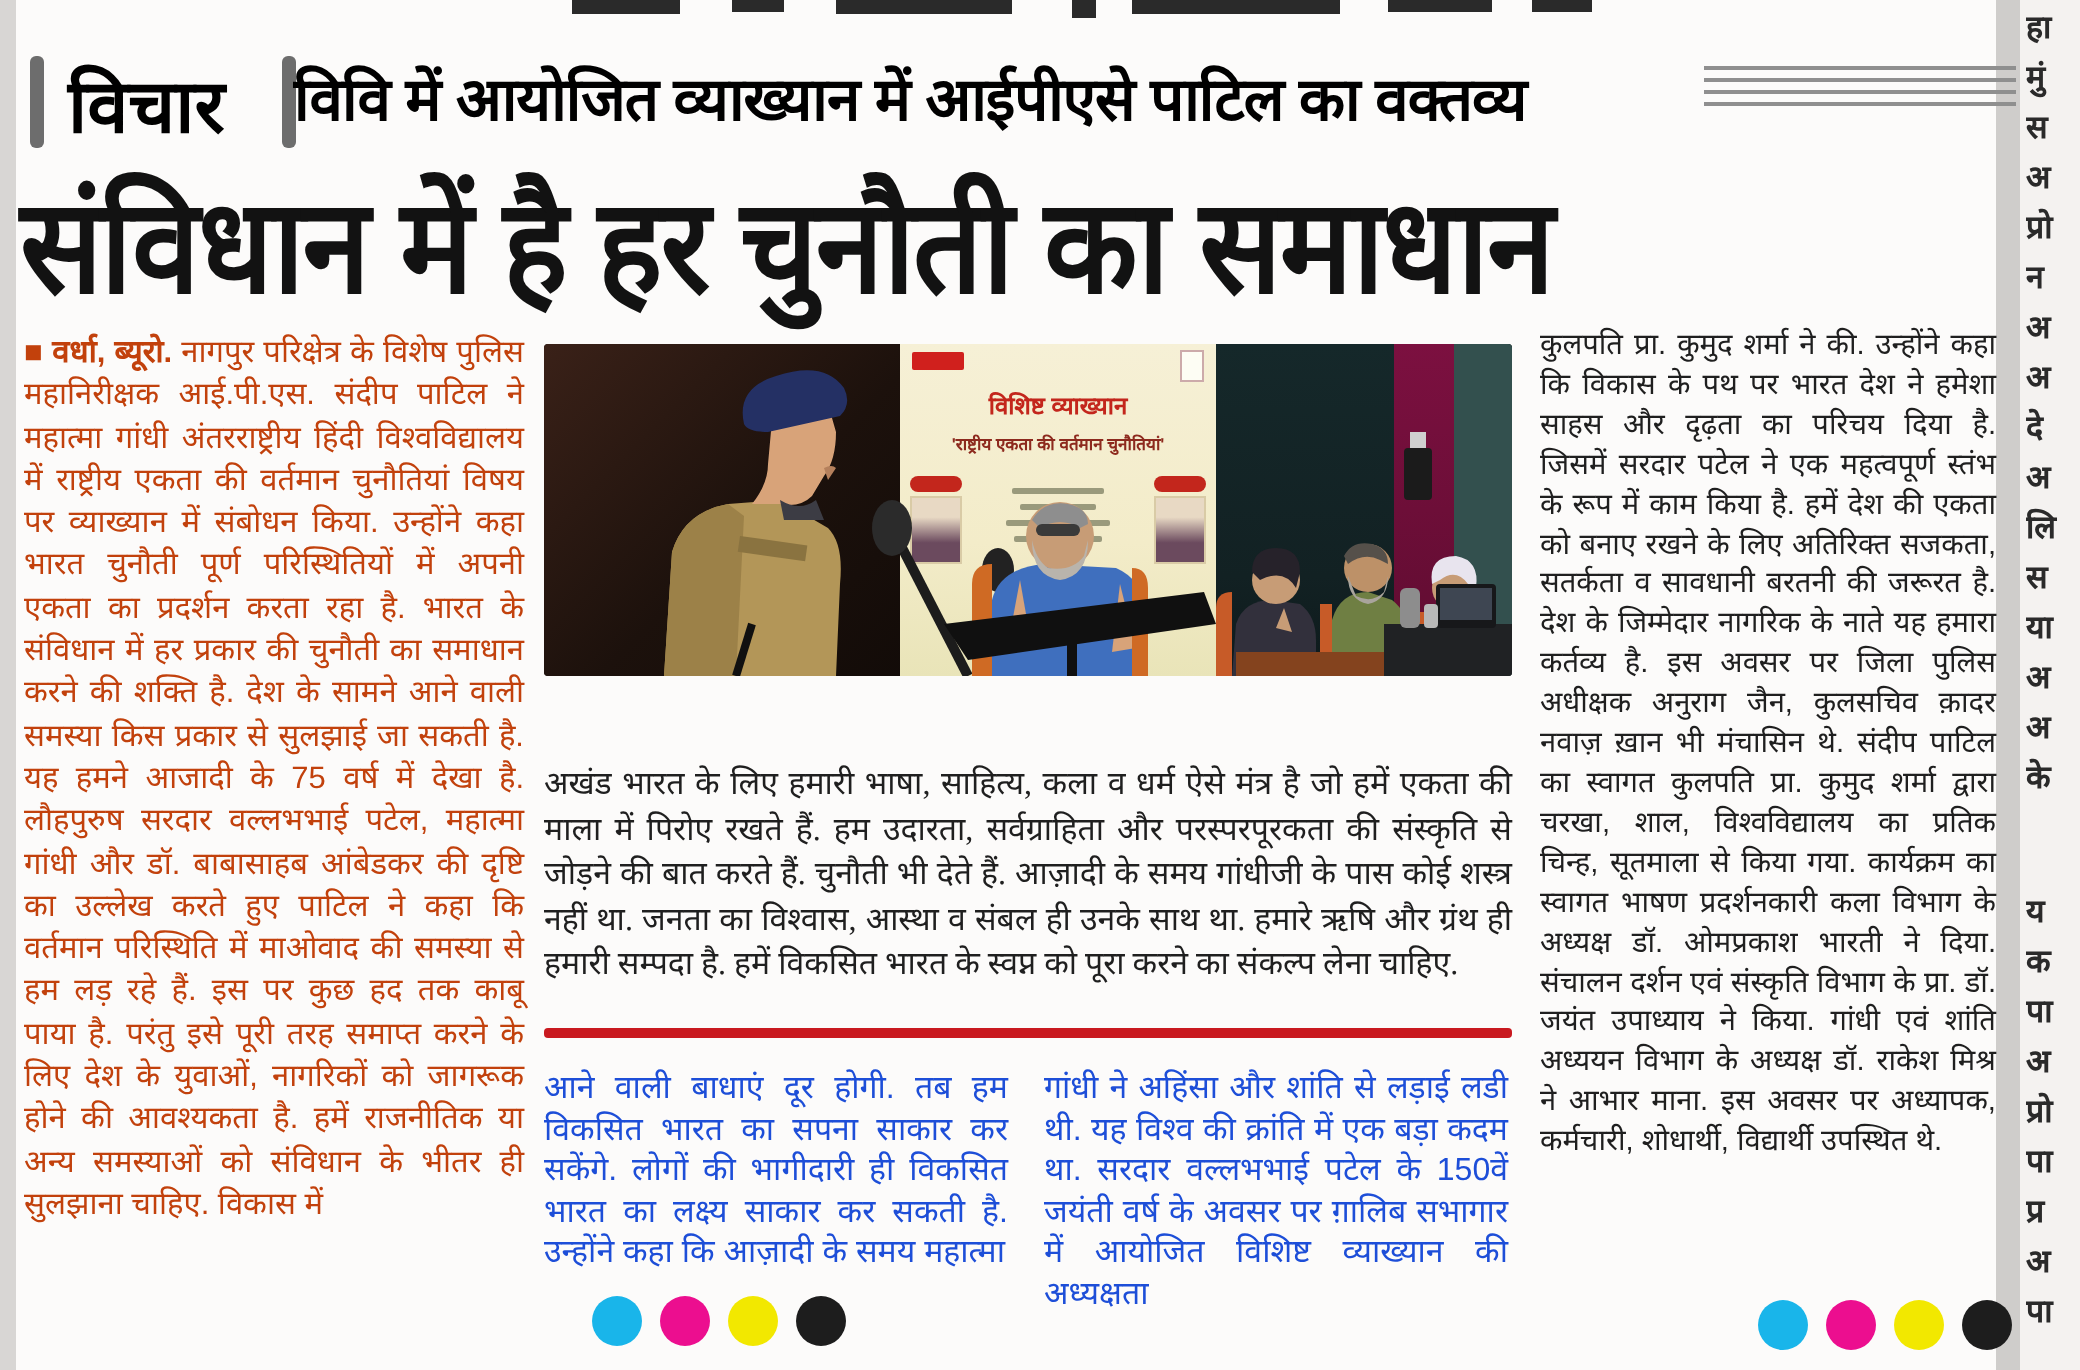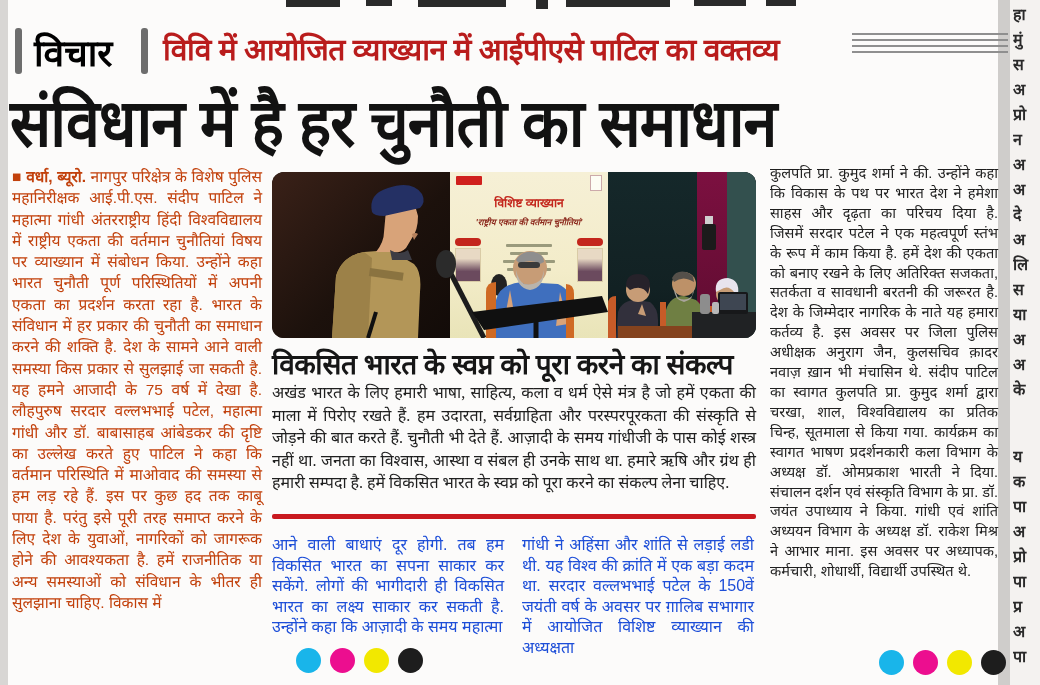--- a/index.html
+++ b/index.html
@@ -9,33 +9,33 @@
   .paper { position:absolute; left:8px; top:0; width:990px; height:685px; background:#fcfbfa; }
   .edge-gutter { position:absolute; left:998px; top:0; width:12px; height:685px; background:#cfcdcb; }
   .edge-paper { position:absolute; left:1010px; top:0; width:30px; height:685px; background:#f4f2f0; }
 
   
   .topfrag { position:absolute; background:#2a2a2a; top:0; }
 
   
   .vbar { position:absolute; width:7px; height:46px; top:28px; background:#6d6d6d; border-radius:3px; }
   .section-label { position:absolute; left:34px; top:26px; font-size:37px; font-weight:bold; color:#000000; }
-  .kicker { position:absolute; left:163px; top:28px; font-size:30px; font-weight:bold; color:#b91c1c; letter-spacing:-0.5px; }
+  .kicker { position:absolute; left:147px; top:28px; font-size:30px; font-weight:bold; color:#000000; letter-spacing:-0.5px; }
   .kicker-lines { position:absolute; left:852px; top:33px; width:156px; height:22px; }
   .kicker-lines div { height:2px; background:#8f8f8f; margin-bottom:4px; }
 
   .headline { position:absolute; left:10px; top:76px; width:992px; font-size:61px; font-weight:900; color:#121212; letter-spacing:-1px; white-space:nowrap; transform:scaleY(1.08); transform-origin:top left; }
 
   
   .col-left { position:absolute; left:12px; top:166px; width:250px; font-size:15.5px; line-height:21.3px; color:#c2410c; text-align:justify; }
   .col-left b { font-weight:bold; }
   .col-right { position:absolute; left:770px; top:164px; width:228px; font-size:14.6px; line-height:19.9px; color:#1f1f1f; text-align:justify; }
 
   .mid { position:absolute; left:272px; top:172px; width:484px; }
-  .photo { position:relative; width:484px; height:166px; background:#1b1412; overflow:hidden; border-radius:12px; }
+  .photo { position:relative; width:484px; height:166px; background:#1b1412; overflow:hidden; border-radius:2px; }
   .subhead { position:absolute; left:272px; top:344px; width:484px; font-size:28px; font-weight:bold; color:#161616; letter-spacing:-0.5px; }
   .mid-para { position:absolute; left:272px; top:382px; width:484px; font-size:16px; line-height:22.5px; color:#1f1f1f; text-align:justify;font-family:Liberation Serif, serif; }
   .red-rule { position:absolute; left:272px; top:514px; width:484px; height:5px; background:#c9191f; border-radius:2px; }
   .bcol { position:absolute; top:535px; width:232px; font-size:16px; line-height:20.6px; color:#1d4ed8; text-align:justify; }
   .bcol.a { left:272px; }
   .bcol.b { left:522px; }
 
   
   .dots { position:absolute; display:flex; gap:9px; }
   .dots.left { left:296px; top:648px; }
@@ -54,21 +54,21 @@
 
   
   .ph-left { position:absolute; left:0; top:0; width:185px; height:166px; background:linear-gradient(135deg,#3a2118 0%,#1c110c 55%,#120b08 100%); }
   .ph-banner { position:absolute; left:178px; top:0; width:158px; height:166px; background:linear-gradient(180deg,#f6f0d6 0%,#f3ecc9 60%,#e9e4b8 100%); }
   .ph-stage { position:absolute; left:336px; top:0; width:148px; height:166px; background:linear-gradient(180deg,#15282a 0%,#122123 70%,#0e1a1c 100%); }
   .ph-magenta { position:absolute; left:425px; top:0; width:30px; height:166px; background:linear-gradient(180deg,#7c1040 0%,#5e0c30 100%); }
   .ph-right-edge { position:absolute; left:455px; top:0; width:29px; height:166px; background:#33504e; }
   .banner-logo { position:absolute; left:184px; top:4px; width:26px; height:9px; background:#d0201d; border-radius:1px; }
   .banner-corner { position:absolute; left:318px; top:3px; width:12px; height:16px; background:#fdfdf4; border:1px solid #caa; }
   .banner-title { position:absolute; left:178px; top:22px; width:158px; text-align:center; font-size:12px; font-weight:bold; color:#c3261c; }
-  .banner-sub { position:absolute; left:178px; top:44px; width:158px; text-align:center; font-size:8.5px; font-weight:bold; color:#8d2a1e;font-style:italic; }
+  .banner-sub { position:absolute; left:178px; top:44px; width:158px; text-align:center; font-size:8.5px; font-weight:bold; color:#8d2a1e; }
   .banner-ribbon { position:absolute; width:26px; height:8px; background:#c3261c; border-radius:4px; top:66px; }
   .banner-port { position:absolute; width:26px; height:34px; top:76px; background:linear-gradient(180deg,#e8d9c4 30%,#6b4a5e 70%); border:1px solid #d9cba6; }
   .banner-lines { position:absolute; left:228px; top:72px; width:58px; }
   .banner-lines div { height:3px; background:#9a9a7c; margin-bottom:5px; border-radius:1px; }
   .ph-svg { position:absolute; left:0; top:0; }
 </style>
 </head>
 <body>
 
 <div class="page">
@@ -177,21 +177,20 @@
 
         <rect x="420" y="140" width="64" height="26" fill="#202224"></rect>
         <rect x="446" y="120" width="30" height="22" rx="2" fill="#17181a"></rect>
         <rect x="448" y="122" width="26" height="16" fill="#3e4652"></rect>
         <rect x="428" y="122" width="10" height="20" rx="3" fill="#8d8d8d"></rect>
         <rect x="440" y="130" width="7" height="12" rx="2" fill="#b8b8b8"></rect>
       </svg>
     </div>
   </div>
 
-  <div class="subhead">विकसित भारत के स्वप्न को पूरा करने का संकल्प</div>
   <div class="mid-para">अखंड भारत के लिए हमारी भाषा, साहित्य, कला व धर्म ऐसे मंत्र है जो हमें एकता की माला में पिरोए रखते हैं. हम उदारता, सर्वग्राहिता और परस्परपूरकता की संस्कृति से जोड़ने की बात करते हैं. चुनौती भी देते हैं. आज़ादी के समय गांधीजी के पास कोई शस्त्र नहीं था. जनता का विश्वास, आस्था व संबल ही उनके साथ था. हमारे ऋषि और ग्रंथ ही हमारी सम्पदा है. हमें विकसित भारत के स्वप्न को पूरा करने का संकल्प लेना चाहिए.</div>
   <div class="red-rule"></div>
 
   <div class="bcol a">आने वाली बाधाएं दूर होगी. तब हम विकसित भारत का सपना साकार कर सकेंगे. लोगों की भागीदारी ही विकसित भारत का लक्ष्य साकार कर सकती है. उन्होंने कहा कि आज़ादी के समय महात्मा</div>
   <div class="bcol b">गांधी ने अहिंसा और शांति से लड़ाई लडी थी. यह विश्व की क्रांति में एक बड़ा कदम था. सरदार वल्लभभाई पटेल के 150वें जयंती वर्ष के अवसर पर ग़ालिब सभागार में आयोजित विशिष्ट व्याख्यान की अध्यक्षता</div>
 
   <div class="col-right">कुलपति प्रा. कुमुद शर्मा ने की. उन्होंने कहा कि विकास के पथ पर भारत देश ने हमेशा साहस और दृढ़ता का परिचय दिया है. जिसमें सरदार पटेल ने एक महत्वपूर्ण स्तंभ के रूप में काम किया है. हमें देश की एकता को बनाए रखने के लिए अतिरिक्त सजकता, सतर्कता व सावधानी बरतनी की जरूरत है. देश के जिम्मेदार नागरिक के नाते यह हमारा कर्तव्य है. इस अवसर पर जिला पुलिस अधीक्षक अनुराग जैन, कुलसचिव क़ादर नवाज़ ख़ान भी मंचासिन थे. संदीप पाटिल का स्वागत कुलपति प्रा. कुमुद शर्मा द्वारा चरखा, शाल, विश्वविद्यालय का प्रतिक चिन्ह, सूतमाला से किया गया. कार्यक्रम का स्वागत भाषण प्रदर्शनकारी कला विभाग के अध्यक्ष डॉ. ओमप्रकाश भारती ने दिया. संचालन दर्शन एवं संस्कृति विभाग के प्रा. डॉ. जयंत उपाध्याय ने किया. गांधी एवं शांति अध्ययन विभाग के अध्यक्ष डॉ. राकेश मिश्र ने आभार माना. इस अवसर पर अध्यापक, कर्मचारी, शोधार्थी, विद्यार्थी उपस्थित थे.</div>
 
   <div class="dots left">
     <div class="dot c"></div>

